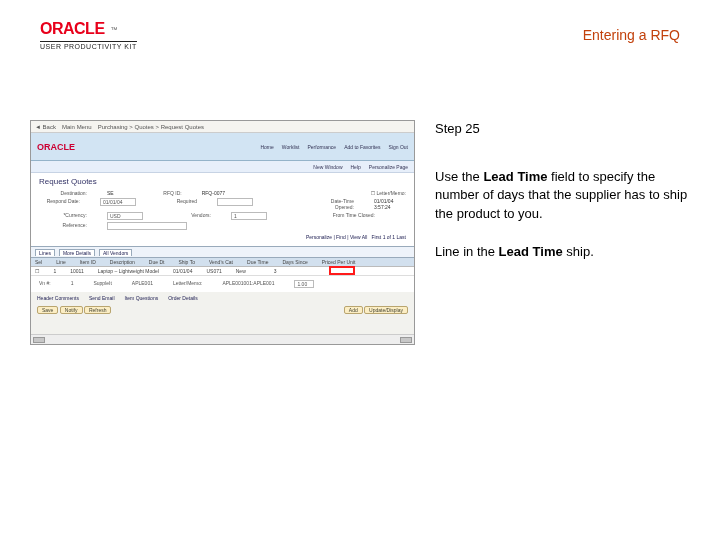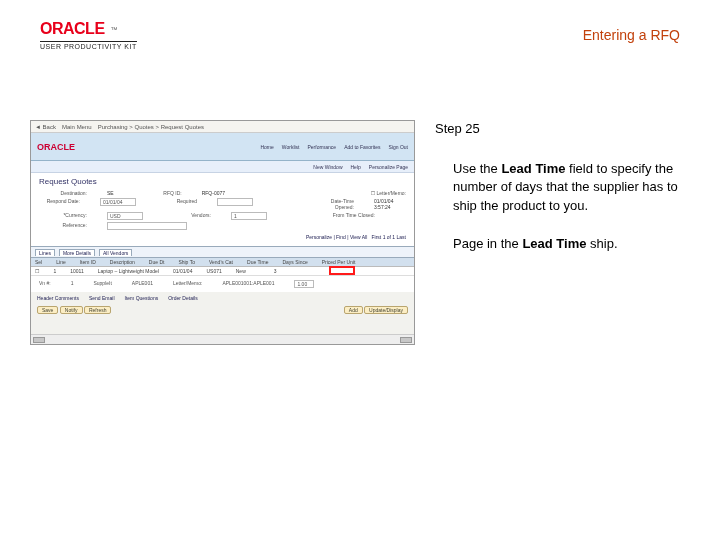--- a/index.html
+++ b/index.html
@@ -181,22 +181,22 @@
     display:flex; align-items:center;
   }
   .ss-scroll .thumb { width:12px; height:6px; background:#c7c7c7; border:1px solid #999; margin-left:2px;}
   .ss-scroll .thumb2 { width:12px; height:6px; background:#c7c7c7; border:1px solid #999; margin-left:auto; margin-right:2px;}
   .instruction-col {
     flex: 1;
     font-size: 13px;
     color: #000;
     line-height: 1.4;
   }
-  .step-label { margin-bottom: 22px; }
-  .para { margin-bottom: 20px; margin-left: 18px; }
+  .step-label { margin-bottom: 30px; }
+  .para { margin-bottom: 20px; }
   b { font-weight: bold; }
 </style>
 </head>
 <body>
 
 <div class="header">
   <div class="logo-block">
     <div class="oracle-logo">
       <span class="oracle-text">ORACLE</span>
       <span class="tm">™</span>
@@ -329,16 +329,16 @@
       </div>
     </div>
   </div>
 
   <div class="instruction-col">
     <div class="step-label">Step 25</div>
     <div class="para">
       <span>Use the </span><b>Lead Time</b><span> field to specify the number of days that the supplier has to ship the product to you.</span>
     </div>
     <div class="para">
-      <span>Page in the </span><b>Lead Time</b><span> ship.</span>
+      <span>Line in the </span><b>Lead Time</b><span> ship.</span>
     </div>
   </div>
 </div>
 
 </body></html>

